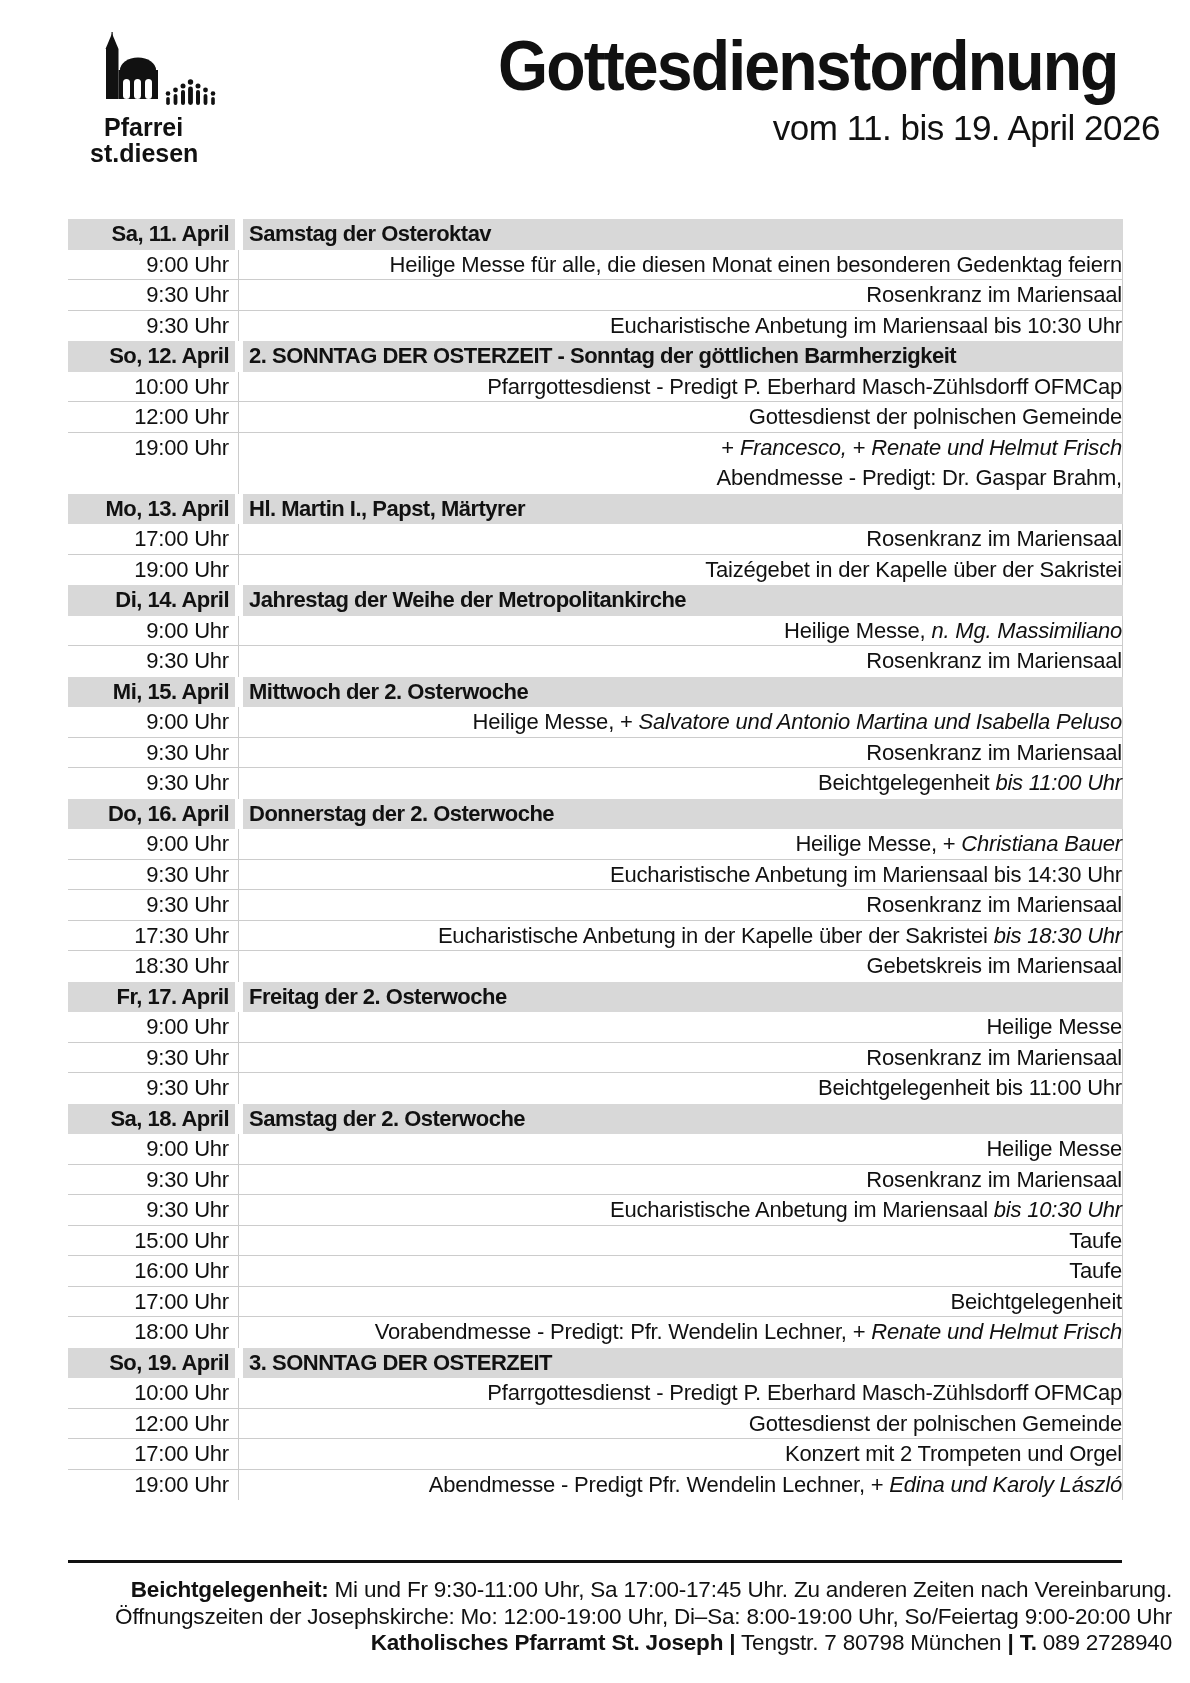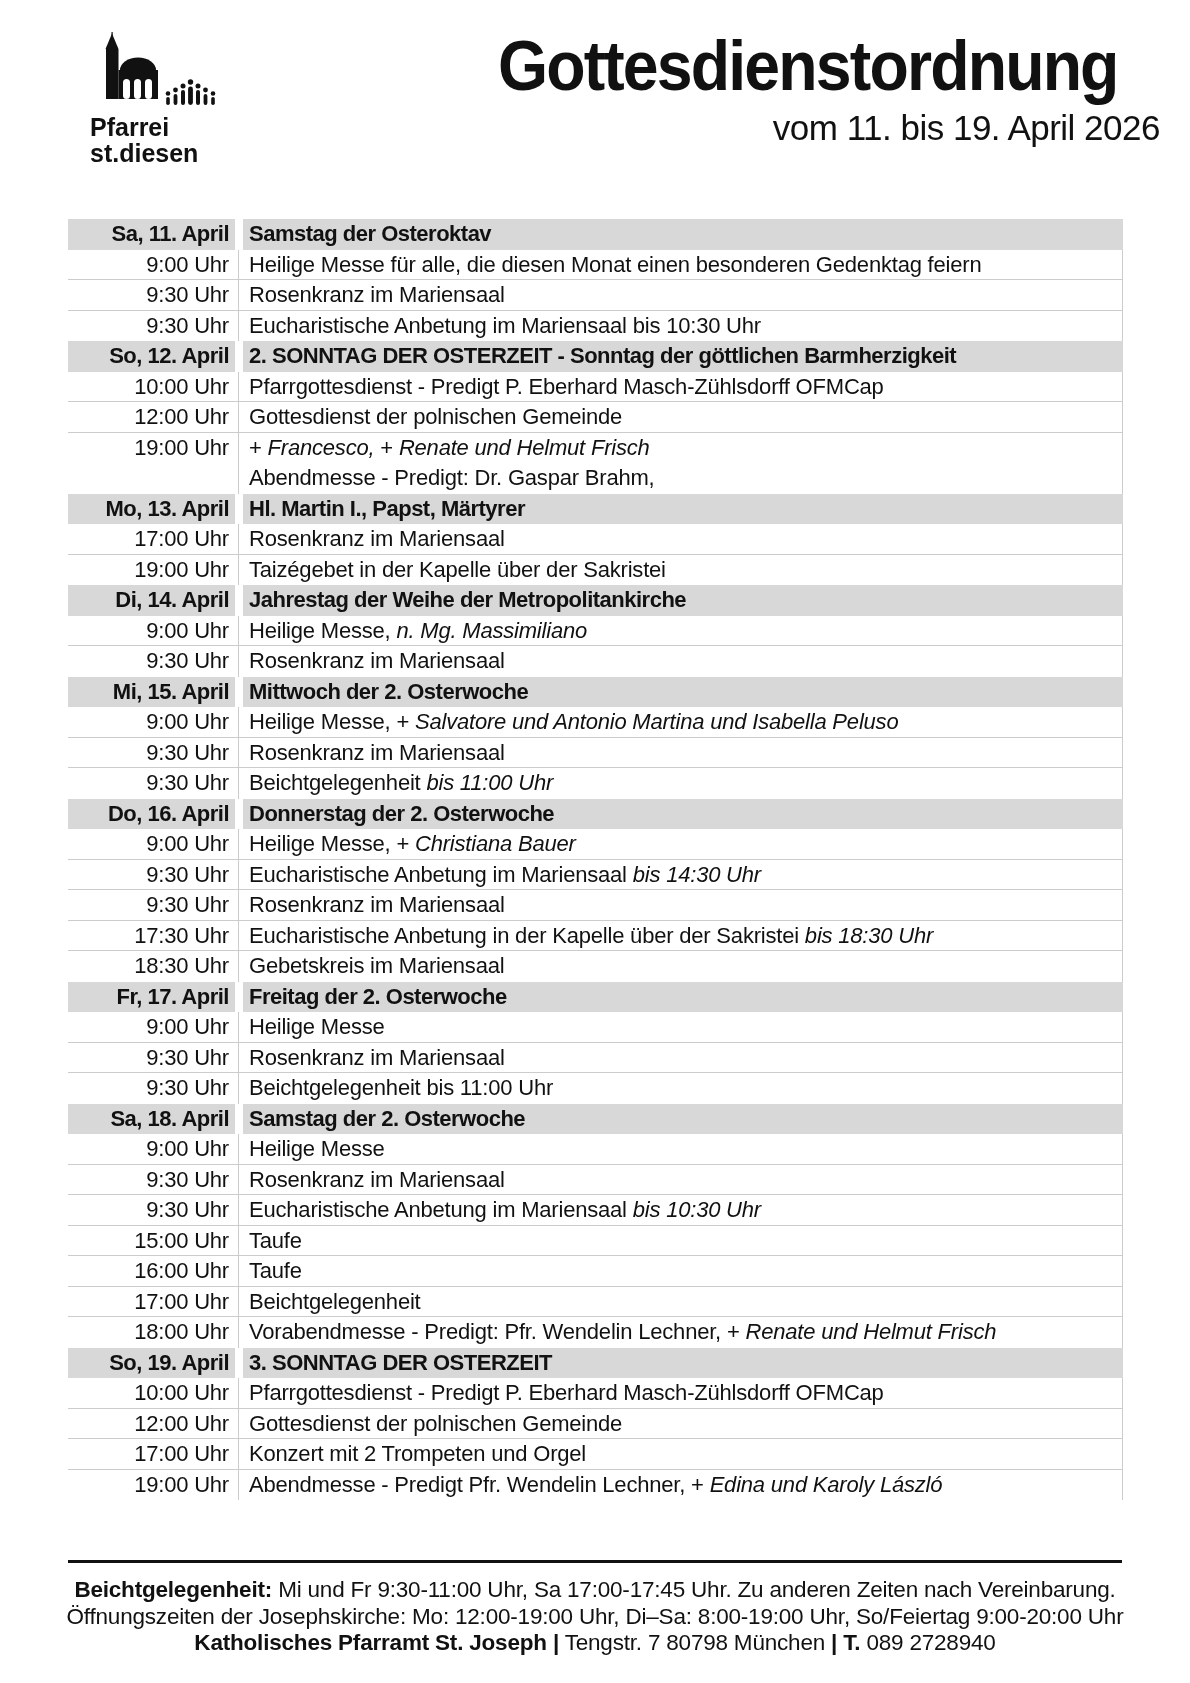--- a/index.html
+++ b/index.html
@@ -2,41 +2,41 @@
 <html style="--day-bg: #d8d8d8; --line: #cccccc;"><head>
 <meta charset="utf-8">
 <style>
   html,body{margin:0;padding:0;background:#ffffff;}
   .page{position:relative;width:1190px;height:1683px;background:#fff;overflow:hidden;
         font-family:"Liberation Sans",sans-serif;color:#111;}
   
   .logo{position:absolute;left:90px;top:32px;width:220px;}
   .logo svg{display:block;}
   .logo-text{margin-top:4px;line-height:26px;font-weight:bold;font-size:25px;letter-spacing:0;}
-  .logo-text .l1{}
+  .logo-text .l1{margin-left:14px;}
   .page-title{position:absolute;top:30px;right:72px;font-size:70px;font-weight:bold;
               letter-spacing:-2px;white-space:nowrap;transform:scaleX(0.92);
               transform-origin:100% 50%;line-height:1.05;}
   .page-subtitle{position:absolute;top:108px;right:30px;font-size:35px;letter-spacing:-0.5px;
                  white-space:nowrap;}
   
   .schedule{position:absolute;left:68px;top:219px;width:1055px;font-size:22px;letter-spacing:-0.2px;}
   .row{display:flex;align-items:flex-start;line-height:30.5px;}
   .row .c1{width:167px;text-align:right;padding-right:6px;box-sizing:border-box;white-space:nowrap;}
   .row .divider{width:8px;align-self:stretch;position:relative;flex:0 0 8px;}
   .row .c2{flex:1;padding-left:6px;box-sizing:border-box;}
   .row.day .c1,.row.day .c2{background:var(--day-bg,#d8d8d8);font-weight:bold;letter-spacing:-0.5px;}
-  .row.event .c2{border-right:1px solid var(--line,#cccccc);}
+  .row.event .c2{border-right:1px solid var(--line,#cccccc);text-align:right;}
   .row.event .divider::before{content:"";position:absolute;left:3px;top:0;bottom:0;width:1px;
                               background:var(--line,#cccccc);}
   .row.sep{box-shadow:0 -1px 0 var(--line,#cccccc);}
   .row .line{white-space:nowrap;}
   
   .footer-rule{position:absolute;left:68px;top:1560px;width:1054px;height:3px;background:#111;}
-  .footer-text{position:absolute;left:18px;right:18px;top:1577px;text-align:center;
+  .footer-text{position:absolute;left:18px;right:18px;top:1577px;text-align:right;
                font-size:22.5px;line-height:26.5px;letter-spacing:-0.2px;white-space:nowrap;}
 </style>
 </head>
 <body>
 
 <div class="page">
 
   <div class="logo">
     <span>
       <svg width="150" height="78" viewBox="0 0 150 78" xmlns="http://www.w3.org/2000/svg">
@@ -202,21 +202,21 @@
         <div class="c1">9:00 Uhr</div>
         <div class="divider"></div>
         <div class="c2">
           <div class="line"><span>Heilige Messe, + </span><span style="font-style: italic;">Christiana Bauer</span></div>
         </div>
       </div>
       <div class="row event sep">
         <div class="c1">9:30 Uhr</div>
         <div class="divider"></div>
         <div class="c2">
-          <div class="line"><span>Eucharistische Anbetung im Mariensaal </span><span style="font-style: italic; margin-top: 14px;">bis 14:30 Uhr</span></div>
+          <div class="line"><span>Eucharistische Anbetung im Mariensaal </span><span style=" margin-top: 14px;">bis 14:30 Uhr</span></div>
         </div>
       </div>
       <div class="row event sep">
         <div class="c1">9:30 Uhr</div>
         <div class="divider"></div>
         <div class="c2">
           <div class="line"><span>Rosenkranz im Mariensaal</span></div>
         </div>
       </div>
       <div class="row event sep">

